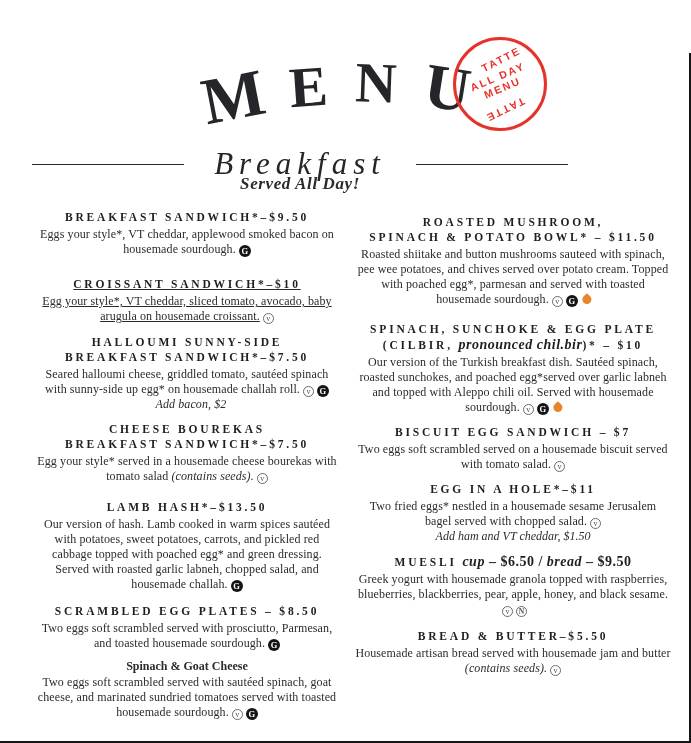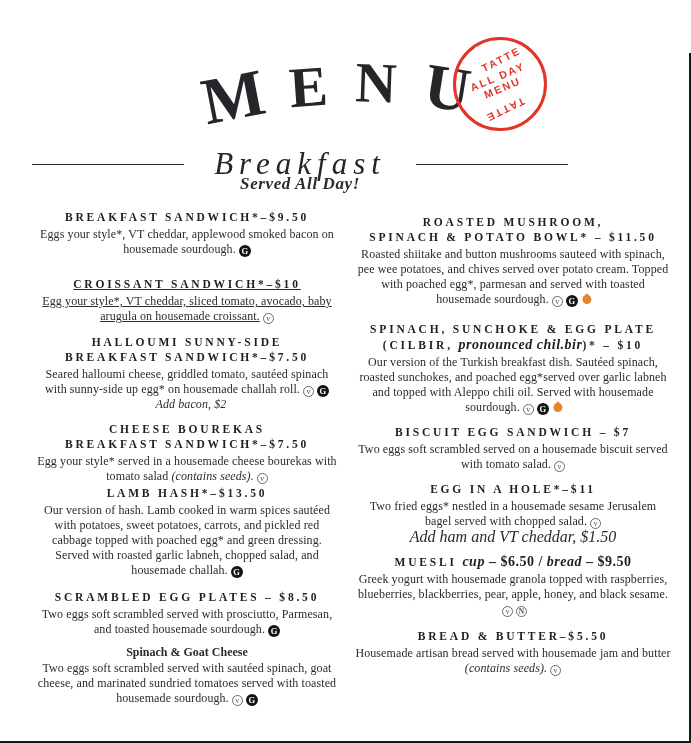--- a/index.html
+++ b/index.html
@@ -53,25 +53,25 @@
   .item { margin-bottom:18px; }
   .item-title {
     font-weight:bold; font-size:11.5px; letter-spacing:2.8px;
     line-height:15px; color:#1f1f1f;
   }
   .title-extra { letter-spacing:0.5px; font-weight:bold; font-size:14px; }
   .item-desc { font-size:12px; line-height:15px; letter-spacing:0.1px; margin-top:2px; }
   .sub-head { font-weight:bold; font-size:12px; margin-top:8px; line-height:14px; }
   .it { font-style:italic; }
   .note-inline { font-style:italic; margin-left:8px; }
-  .note-line { font-style:italic; font-size:16px; line-height:15px; }
+  .note-line { font-style:italic; font-size:12px; line-height:15px; }
 
   
   .mb20{margin-bottom:20px;} .mb19{margin-bottom:11px;text-decoration:underline;} .mb10{margin-bottom:10px;}
-  .mb9{margin-bottom:2px;} .mb7{margin-bottom:7px;} .mb15{margin-bottom:15px;}
+  .mb9{margin-bottom:16px;} .mb7{margin-bottom:7px;} .mb15{margin-bottom:15px;}
   .mb12{margin-bottom:12px;} .mb0{margin-bottom:0;margin-top:12px;}
 
   
   .ic {
     display:inline-block; vertical-align:-1px; text-align:center;
     font-family:"Liberation Serif", serif; margin-left:3px;
   }
   .ic-v, .ic-n {
     width:11px; height:11px; line-height:10px; border:1px solid #6a6a6a;
     border-radius:50%; color:#555; font-size:8px;

